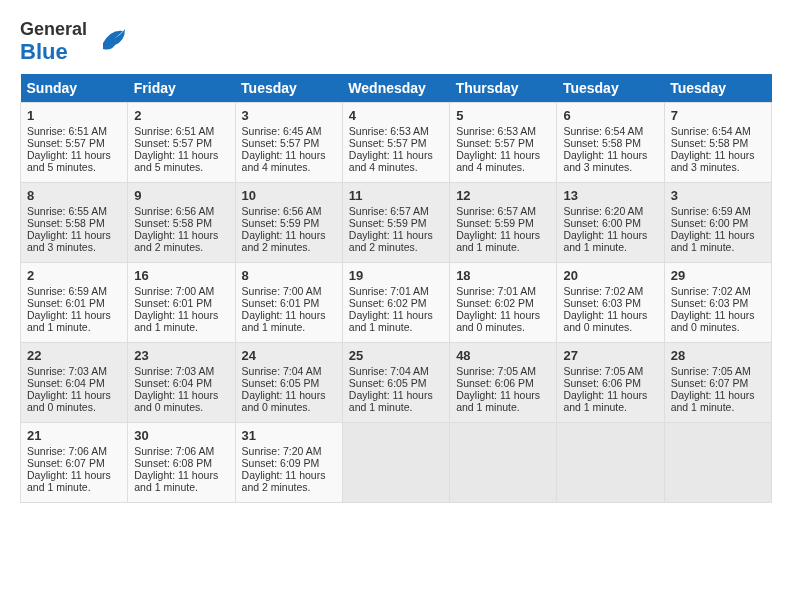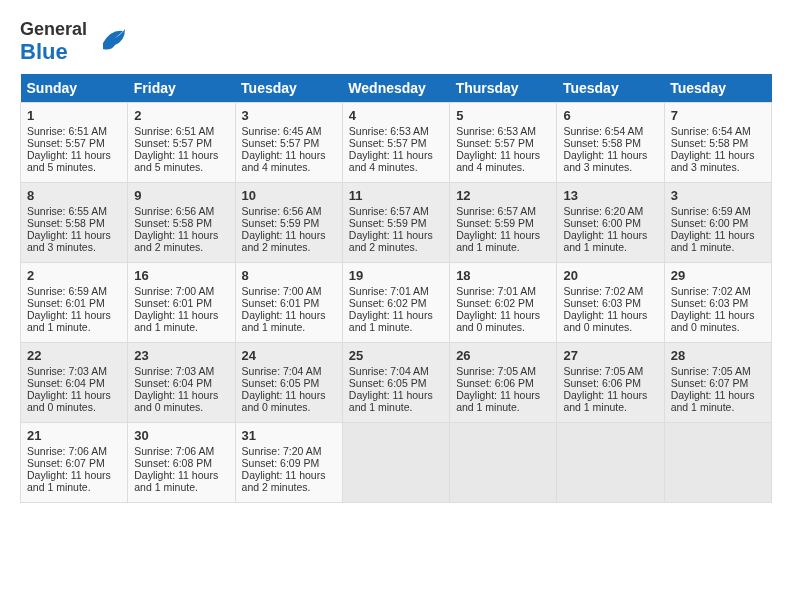--- a/index.html
+++ b/index.html
@@ -255,21 +255,21 @@
           <div>Sunset: 6:05 PM</div>
           <div>Daylight: 11 hours and 0 minutes.</div>
         </td>
         <td>
           <span class="day-num">25</span>
           <div>Sunrise: 7:04 AM</div>
           <div>Sunset: 6:05 PM</div>
           <div>Daylight: 11 hours and 1 minute.</div>
         </td>
         <td>
-          <span class="day-num">26</span>
+          <span class="day-num">48</span>
           <div>Sunrise: 7:05 AM</div>
           <div>Sunset: 6:06 PM</div>
           <div>Daylight: 11 hours and 1 minute.</div>
         </td>
         <td>
           <span class="day-num">27</span>
           <div>Sunrise: 7:05 AM</div>
           <div>Sunset: 6:06 PM</div>
           <div>Daylight: 11 hours and 1 minute.</div>
         </td>

